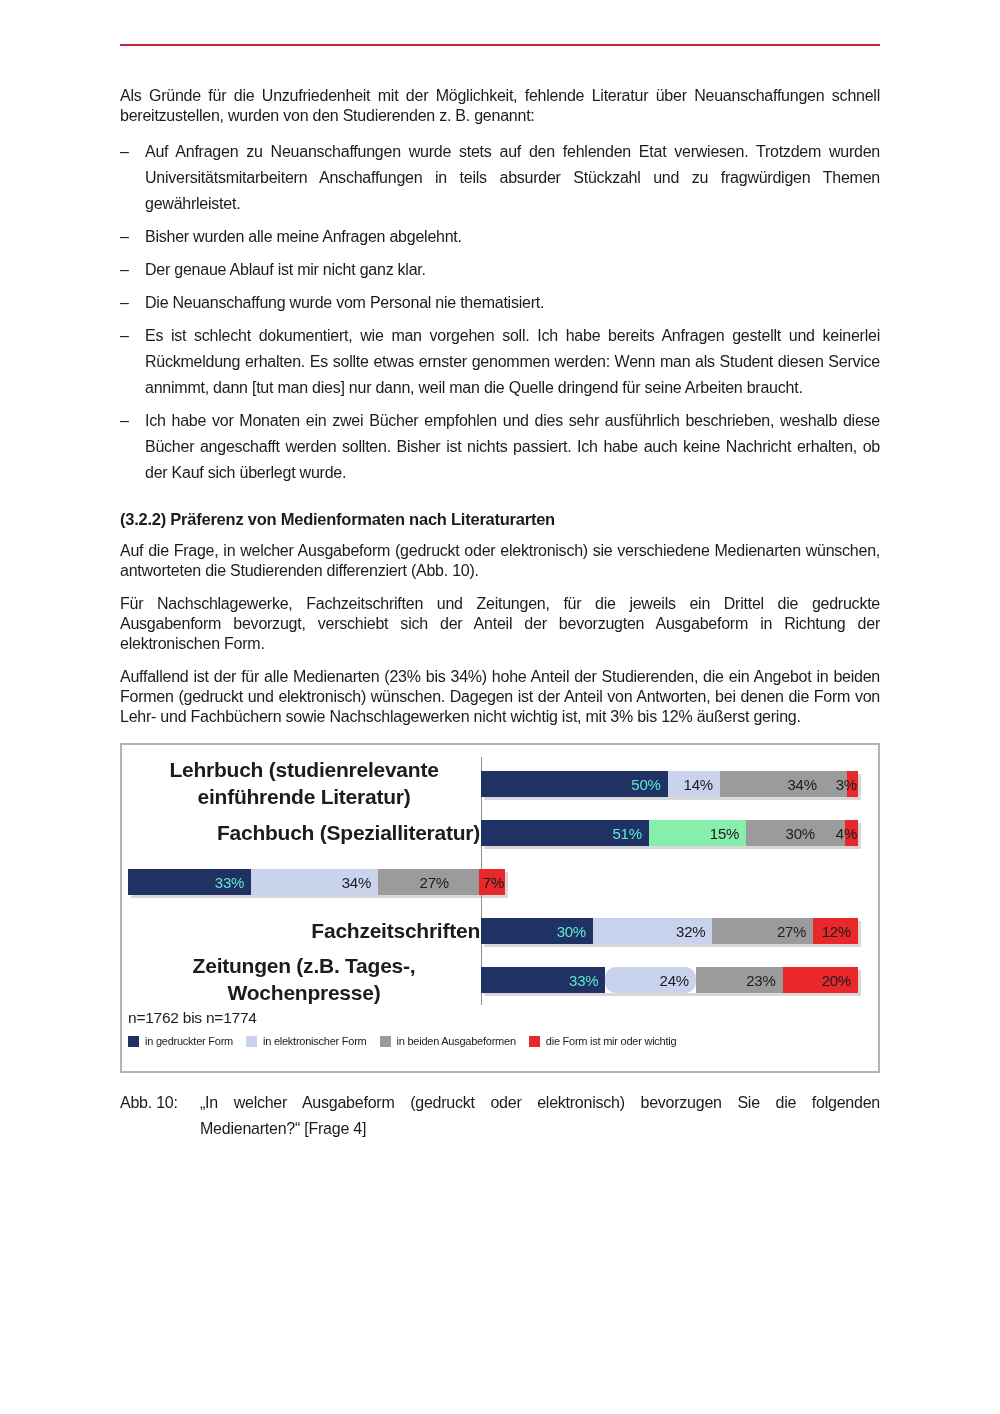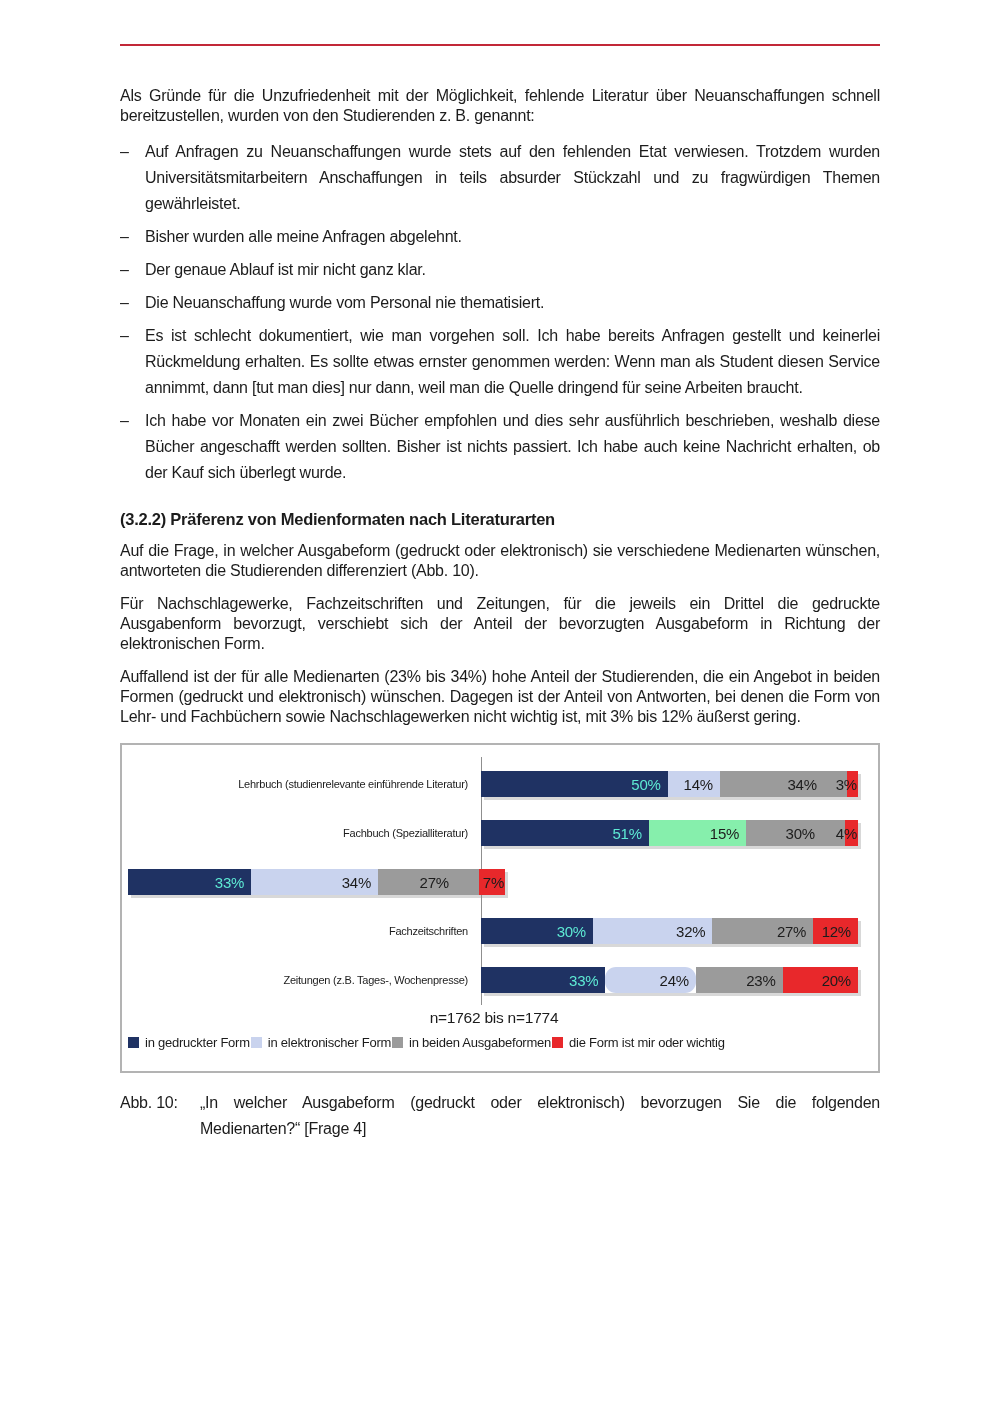--- a/index.html
+++ b/index.html
@@ -31,29 +31,29 @@
   .chart-box {
     box-sizing: border-box;
     width: 760px; height: 330px;
     border: 2px solid #b3b3b3;
     margin-top: 16px;
     padding: 26px 15px 12px 6px;
   }
   .plot { position: relative; display: flex; flex-direction: column; gap: 23px; }
   .axis-line { position: absolute; left: 353px; top: -14px; bottom: -12px; width: 1px; background: #8f8f8f; }
   .chart-row { display: flex; align-items: center; height: 26px; }
-  .cat-label { width: 353px; flex: 0 0 353px; box-sizing: border-box; padding-right: 13px; text-align: right; font-size: 11px; line-height: 1.28; }
+  .cat-label { width: 353px; flex: 0 0 353px; box-sizing: border-box; padding-right: 1px; text-align: right; font-size: 21px; line-height: 1.28; font-weight: bold; }
   .cat-inner { display: inline-block; text-align: center; }
   .bar-track { width: 377px; flex: 0 0 377px; height: 26px; display: flex; box-shadow: 3px 3px 0 #d8d8d8; }
   .bar-seg { position: relative; height: 100%; }
   .seg-label { position: absolute; right: 7px; top: 50%; transform: translateY(-50%); font-size: 15px; white-space: nowrap; color: #1c1c1c; }
   .seg-label.on-dark { color: #5eead4; }
 
-  .n-note { text-align: center; font-size: 15.5px; margin-top: 16px; padding-right: 3px; }
-  .legend { display: flex; align-items: center; gap: 1px; margin-top: 8px; font-size: 13px; white-space: nowrap; }
+  .n-note { text-align: left; font-size: 15.5px; margin-top: 16px; padding-right: 3px; }
+  .legend { display: flex; align-items: center; gap: 13px; margin-top: 8px; font-size: 11px; white-space: nowrap; }
   .legend-item { display: flex; align-items: center; gap: 6px; }
   .legend-swatch { width: 11px; height: 11px; flex: 0 0 11px; display: inline-block; }
 
   
   .caption { display: flex; font-size: 16px; line-height: 26px; margin-top: 17px; }
   .caption .cap-label { width: 80px; flex: 0 0 80px; }
   .caption .cap-text { flex: 1; text-align: justify; }
 </style>
 </head>
 <body>

